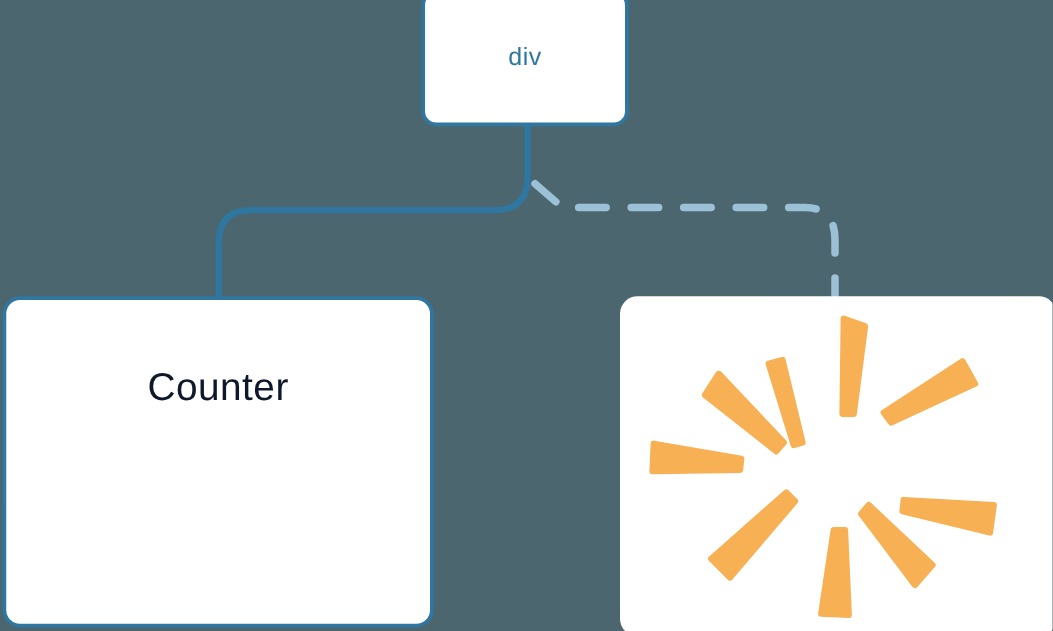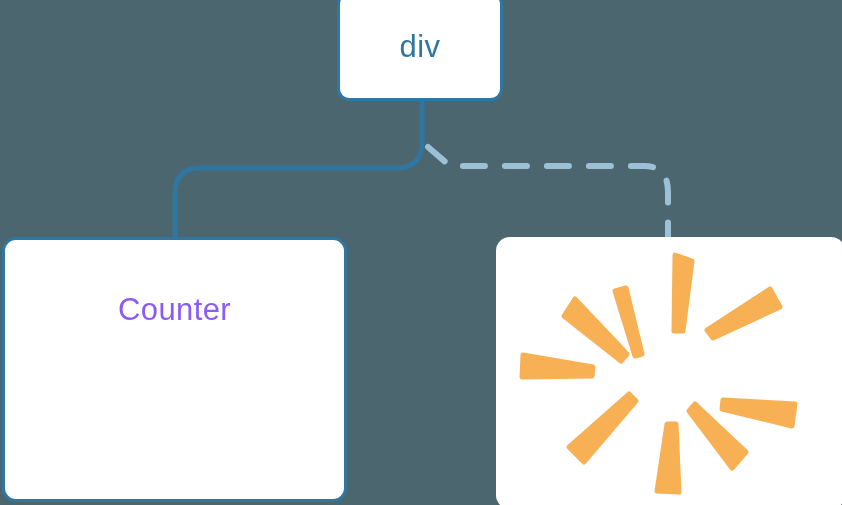--- a/index.html
+++ b/index.html
@@ -37,38 +37,38 @@
     top: -8px;
     width: 166px;
     height: 109px;
     border: 3px solid #2f77a0;
     border-radius: 12px;
     display: flex;
     align-items: center;
     justify-content: center;
   }
   #node-div .node-title {
-    font-size: 31px;
+    font-size: 20px;
     color: #2f77a0;
     letter-spacing: 0.4px;
   }
   #node-counter {
     left: 2px;
     top: 237px;
     width: 345px;
     height: 265px;
     border: 3px solid #2f77a0;
     border-radius: 14px;
     display: flex;
     flex-direction: column;
     align-items: center;
   }
   #node-counter .node-title {
     font-size: 31px;
-    color: #8b5cf6;
+    color: #0f172a;
     margin-top: 52px;
     letter-spacing: 0.4px;
   }
   #node-loading {
     left: 496px;
     top: 237px;
     width: 349px;
     height: 272px;
     border: 0;
     border-radius: 14px;

